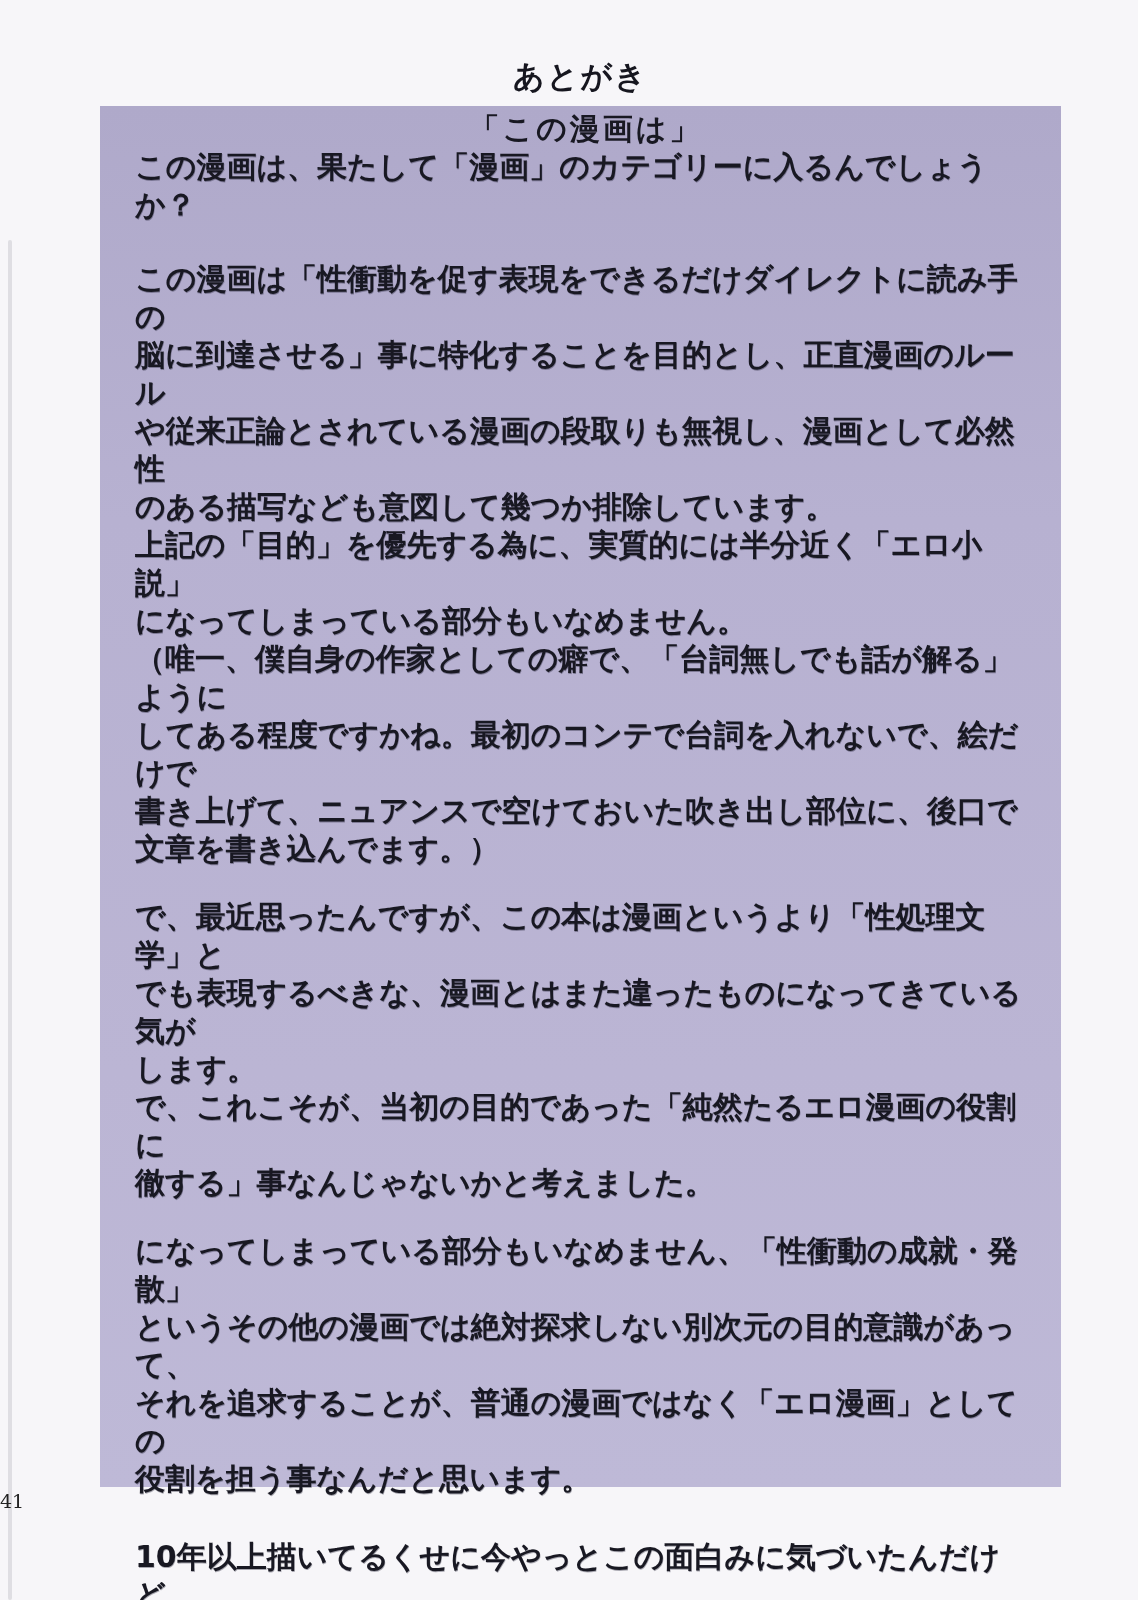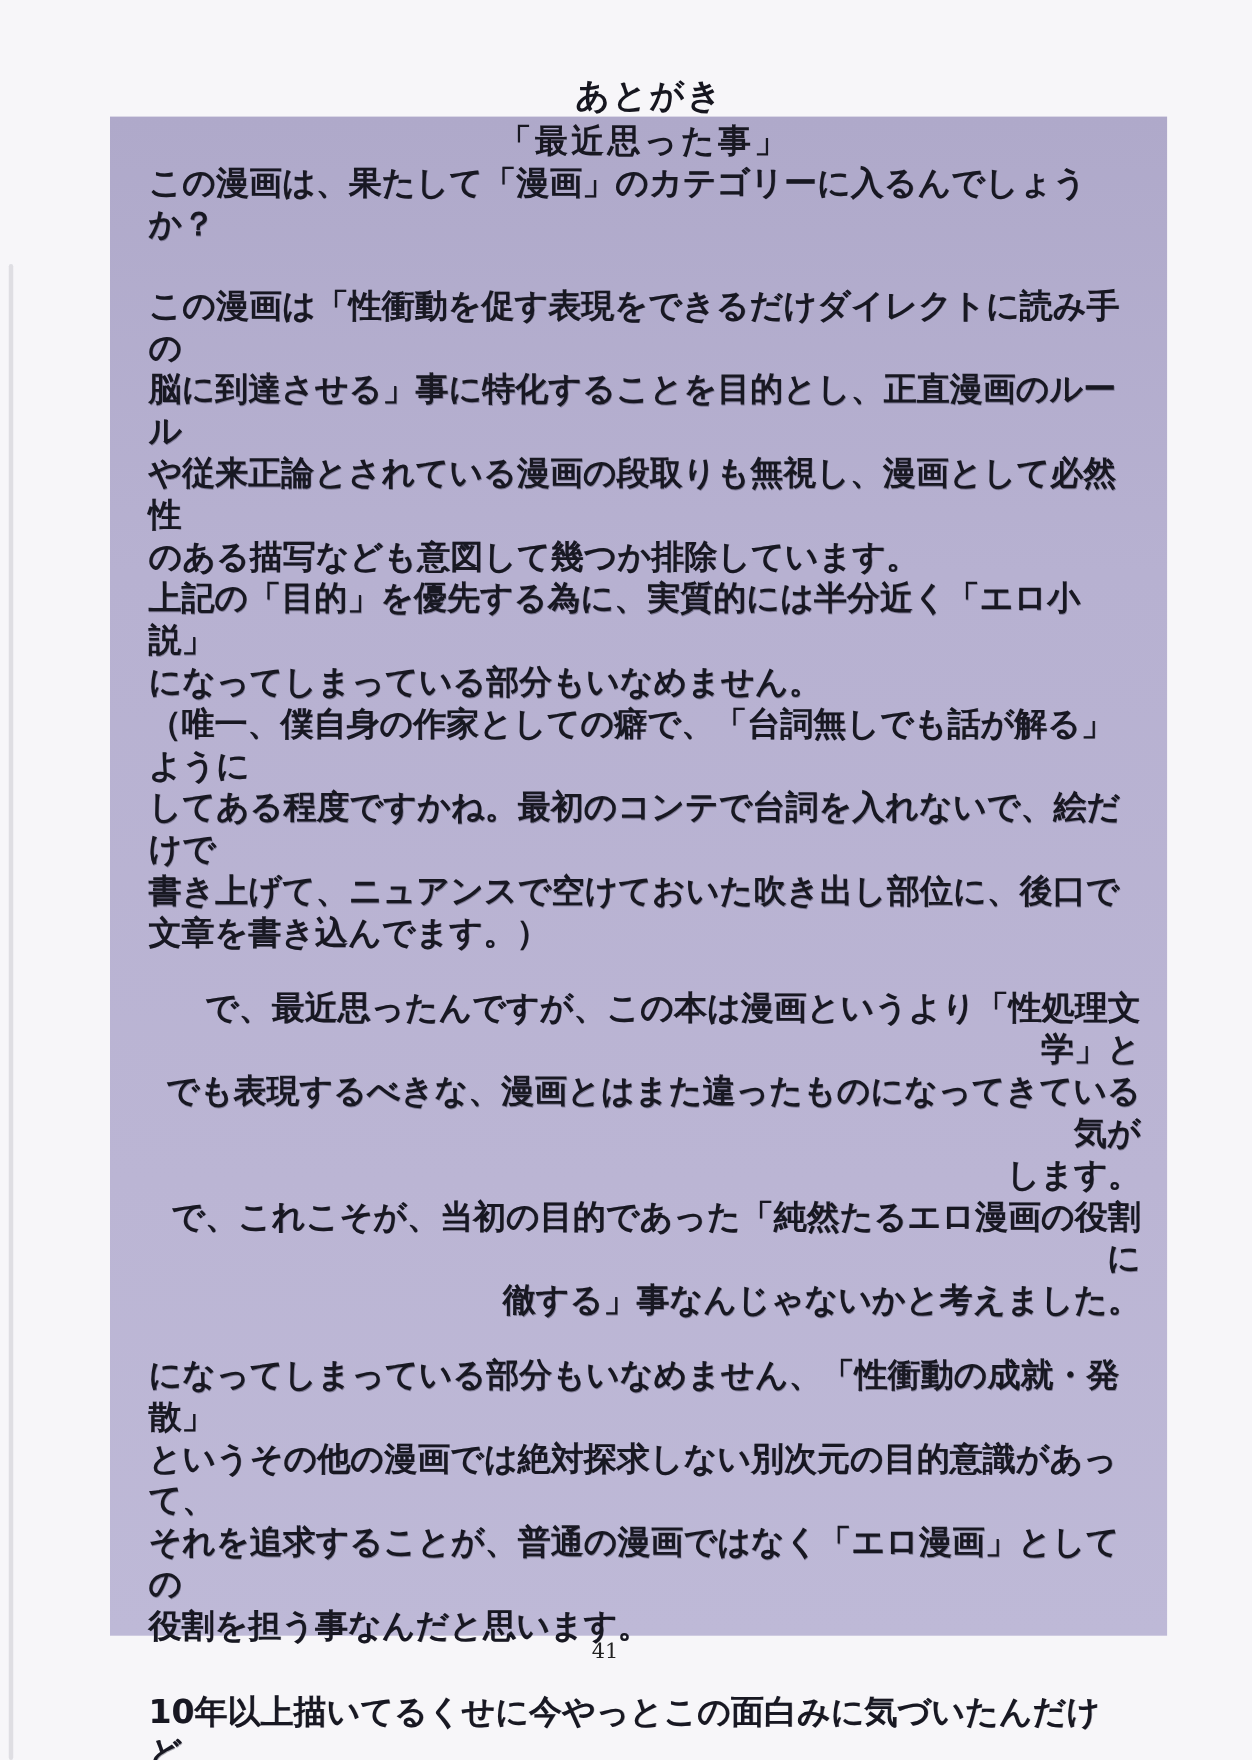--- a/index.html
+++ b/index.html
@@ -27,21 +27,21 @@
     width: 4px;
     height: 1360px;
     background: rgba(150, 150, 165, 0.25);
     border-radius: 2px;
   }
   .title {
     position: absolute;
     top: 56px;
     left: 100px;
     width: 961px;
-    margin: 10px;
+    margin: 0;
     text-align: center;
     font-size: 31px;
     font-weight: 800;
     letter-spacing: 2px;
     color: #16161f;
   }
   .panel {
     position: absolute;
     left: 100px;
     top: 106px;
@@ -65,47 +65,46 @@
     font-size: 30px;
     line-height: 38px;
     font-weight: 800;
     white-space: pre-line;
     letter-spacing: 0px;
     color: #181822;
     text-shadow: 0.5px 0.5px 0 rgba(20,20,40,0.35);
   }
   .intro { margin-top: 0; }
   .p2 { margin-top: 36px; }
-  .p3 { margin-top: 30px; text-align: right; }
+  .p3 { margin-top: 30px; }
   .p4 { margin-top: 30px; }
   .p5 { margin-top: 40px; }
   .page-number {
     position: absolute;
     top: 1490px;
     left: 0;
     width: 1100px;
-    text-align: center;
     font-family: "DejaVu Serif", serif;
     font-size: 19px;
     font-weight: 400;
     color: #222;
   }
 </style>
 </head>
 <body>
 
 <div class="page">
 
   <div class="scan-line"></div>
 
   <h1 class="title">あとがき</h1>
 
   <div class="panel">
 
-    <h2 class="subtitle">「最近思った事」</h2>
+    <h2 class="subtitle">「この漫画は」</h2>
 
     <p class="para intro">この漫画は、果たして「漫画」のカテゴリーに入るんでしょうか？</p>
 
     <p class="para p2">この漫画は「性衝動を促す表現をできるだけダイレクトに読み手の
 脳に到達させる」事に特化することを目的とし、正直漫画のルール
 や従来正論とされている漫画の段取りも無視し、漫画として必然性
 のある描写なども意図して幾つか排除しています。
 上記の「目的」を優先する為に、実質的には半分近く「エロ小説」
 になってしまっている部分もいなめません。
 （唯一、僕自身の作家としての癖で、「台詞無しでも話が解る」ように

